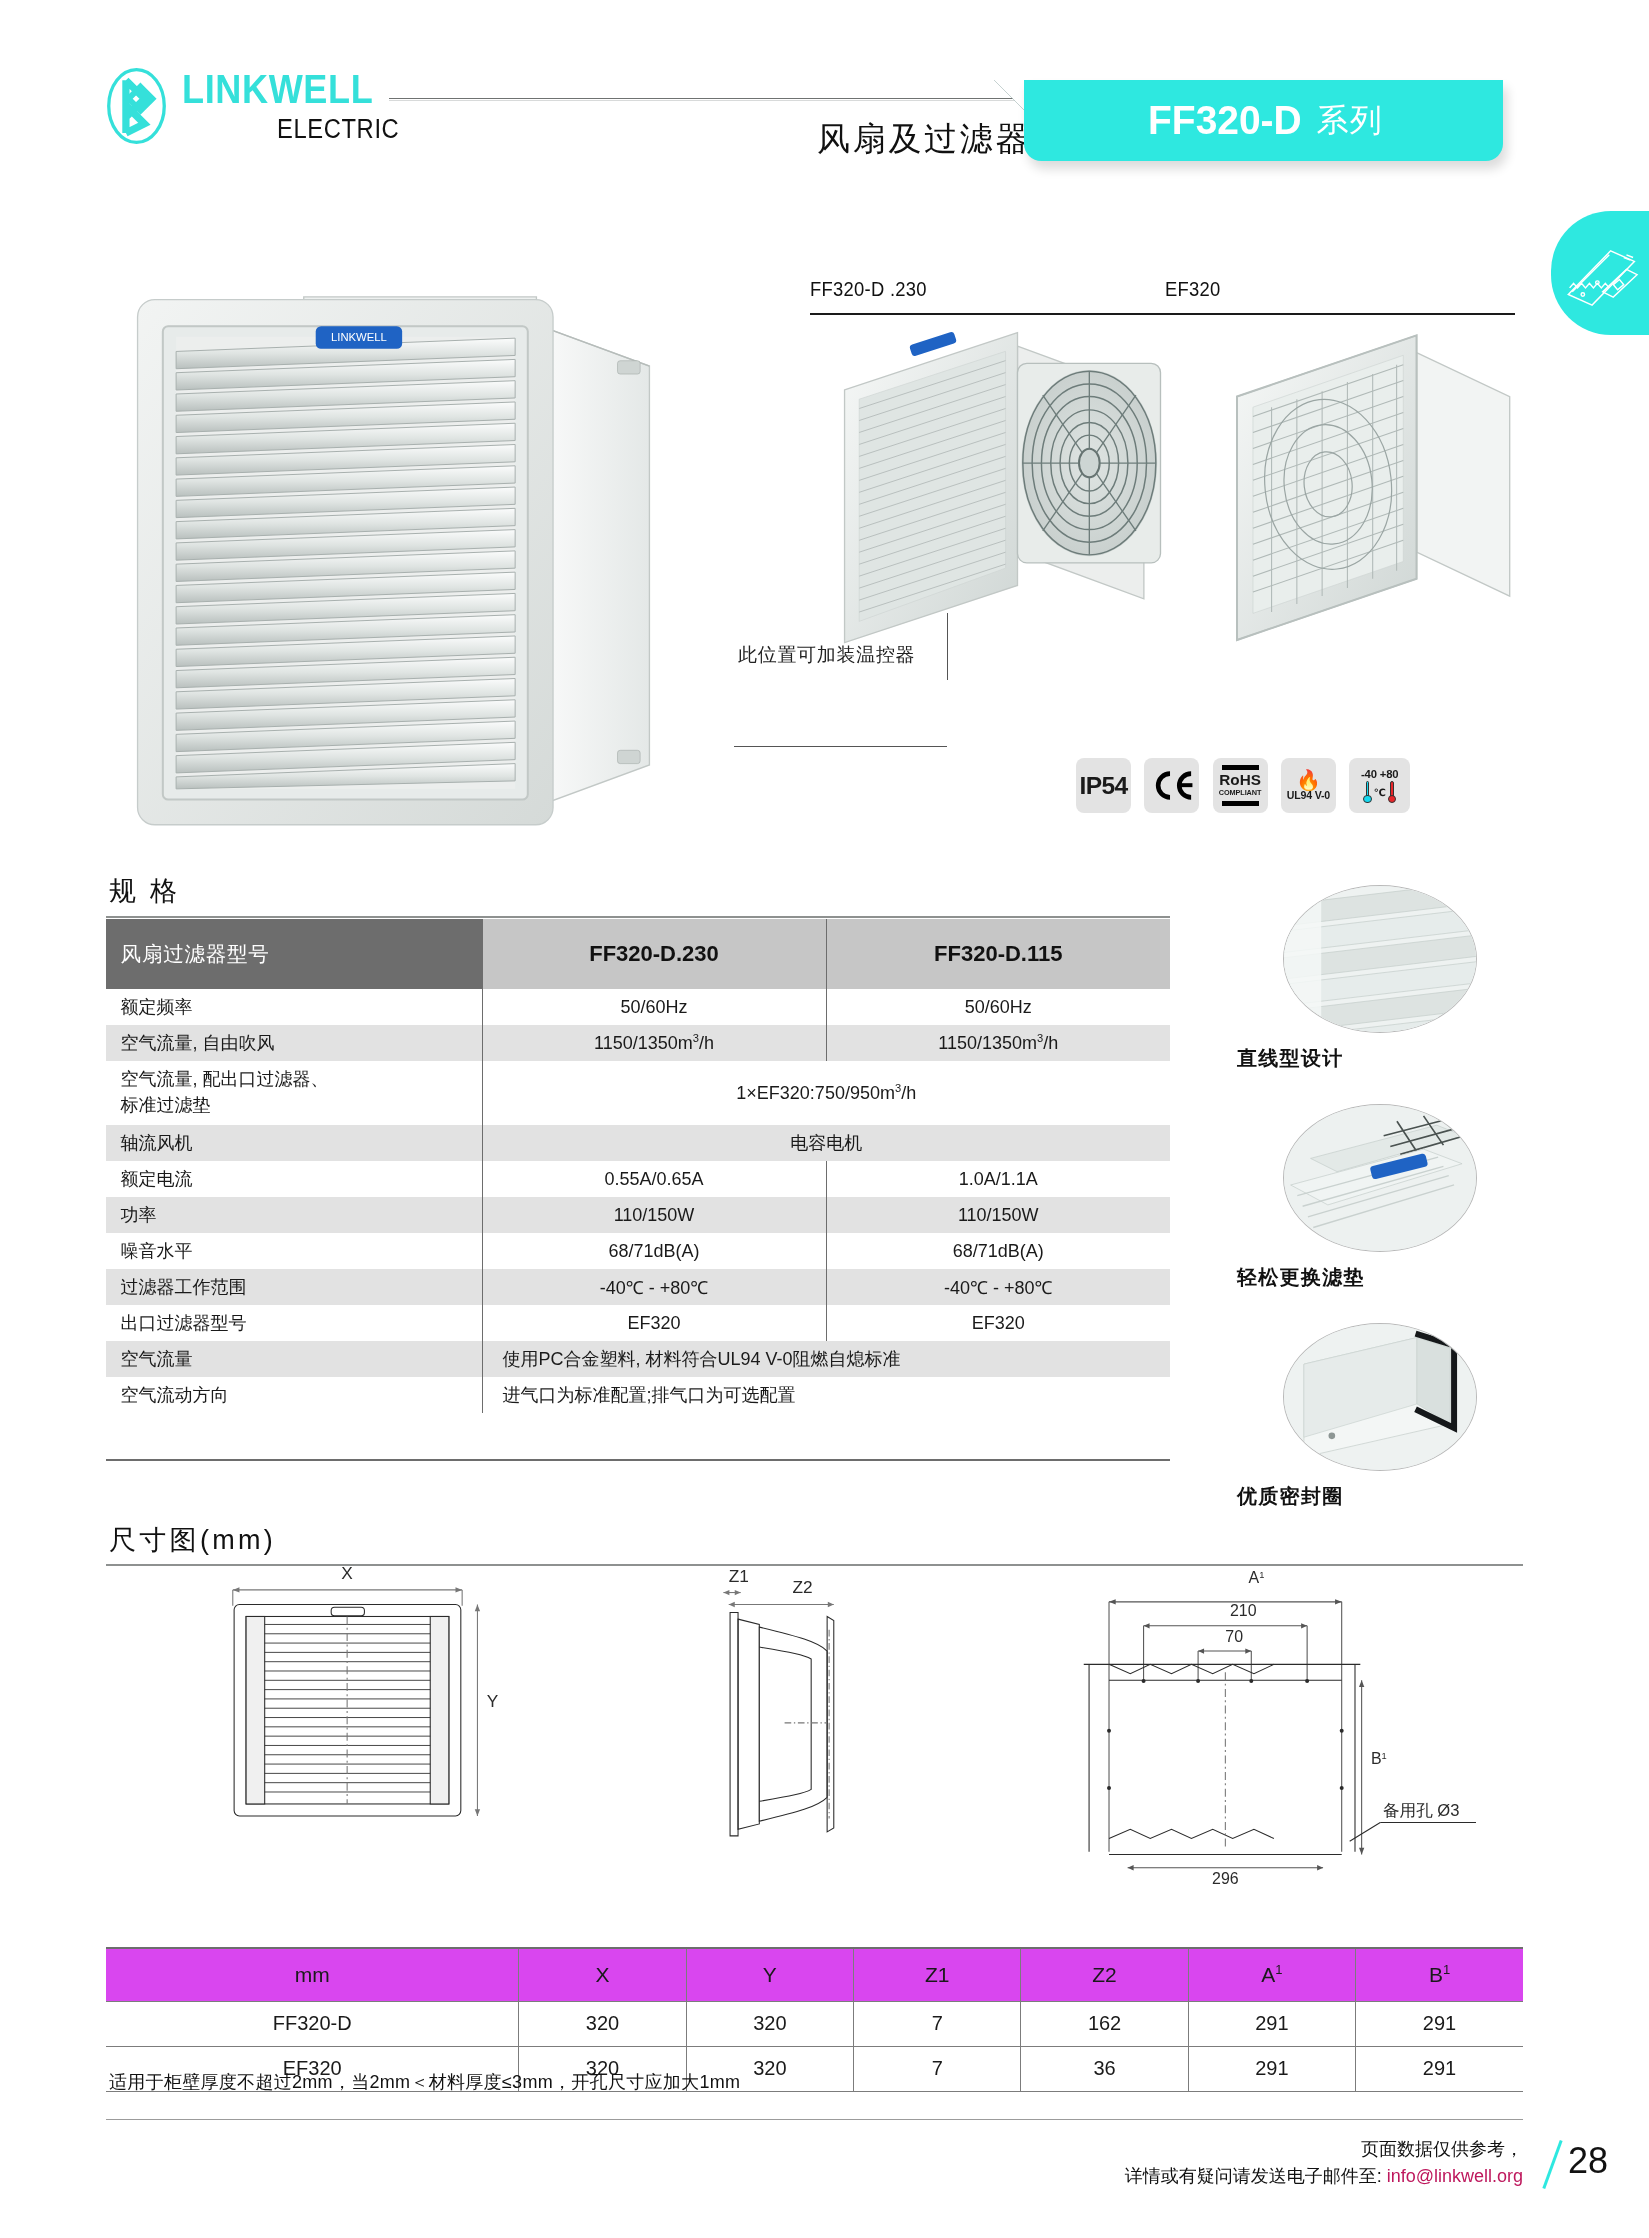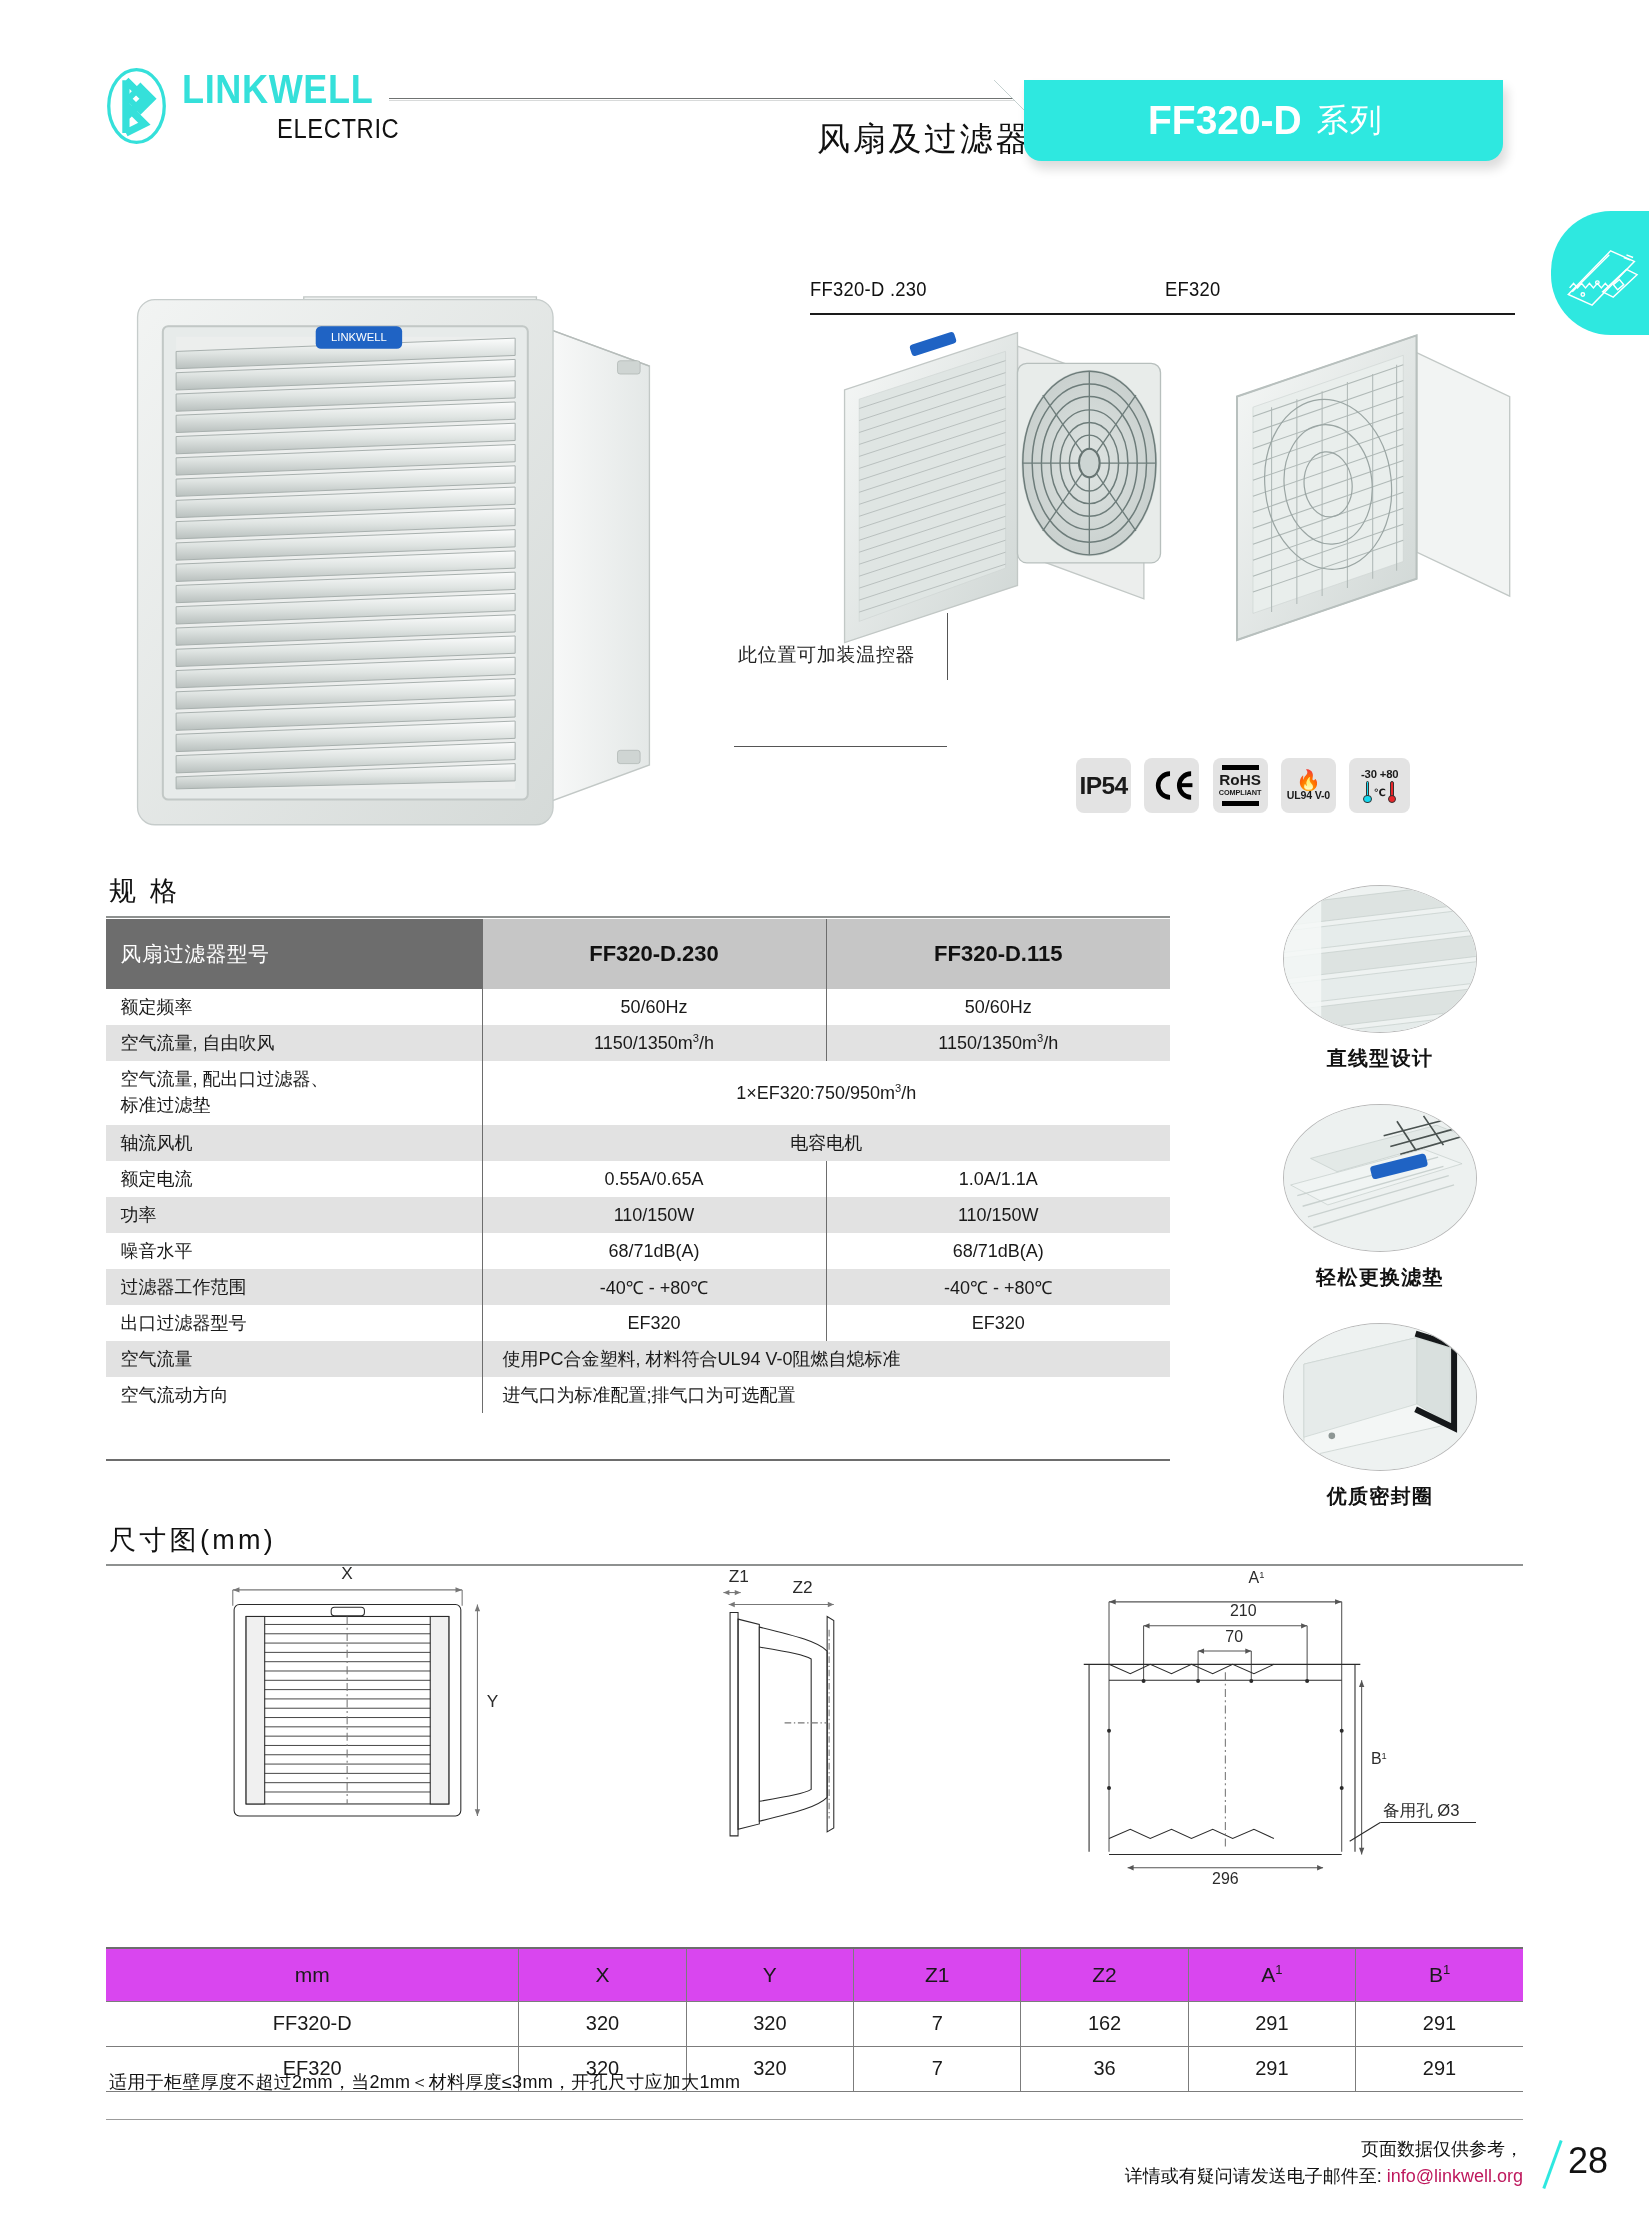--- a/index.html
+++ b/index.html
@@ -107,21 +107,21 @@
   .spec tr.alt td { background:#e2e2e2; }
   .spec tr.wht td { background:#ededed; }
   .spec td.divl { border-left: 1.3px solid #6d6d6d; }
   .spec tr.tall td { height: 64px; }
   .spec .two-line { line-height: 1.42; }
   .spec-botline { position:absolute; left:106px; width:1064px; border-top:2px solid #6d6d6d;}
   sup { font-size: 0.62em; vertical-align: super; }
 
   
   .features { position: absolute; left: 1237px; top: 885px; width: 286px; }
-  .feat { width: 286px; margin-bottom: 32px; text-align: center; }
+  .feat { width: 286px; margin-bottom: 32px; }
   .feat-img { width: 194px; height: 148px; margin: 0 auto; border-radius: 50%;
               border: 0.7px solid #b9b9b9; overflow: hidden; position: relative; background:#e9eeee;}
   .feat-cap { margin-top: 12px; font-size: 20px; letter-spacing: 1.3px; font-weight: 700; color:#111; }
 
   
   .dims { position: absolute; left: 106px; top: 1550px; width: 1417px; height: 359px; }
 
   
   .dimtab { position: absolute; left: 106px; top: 1949px; width: 1417px;
             border-collapse: collapse; table-layout: fixed; }
@@ -381,21 +381,21 @@
     <div class="rohs-mid">RoHS</div>
     <div class="rohs-sm">COMPLIANT</div>
     <div class="rohs-bot"></div>
   </div>
   <div class="badge">
     <div class="ul-flame">🔥</div>
     <div class="ul-txt">UL94 V-0</div>
   </div>
   <div class="badge badge-temp">
     <div class="temp-top">
-      <span>-30</span>
+      <span>-40</span>
       <span>+80</span>
     </div>
     <div class="temp-row">
       <span class="thermo cold">
         <span class="stem"></span>
           <span class="bulb"></span>
         </span>
       <span class="deg">℃</span>
       <span class="thermo hot">
         <span class="stem"></span>

